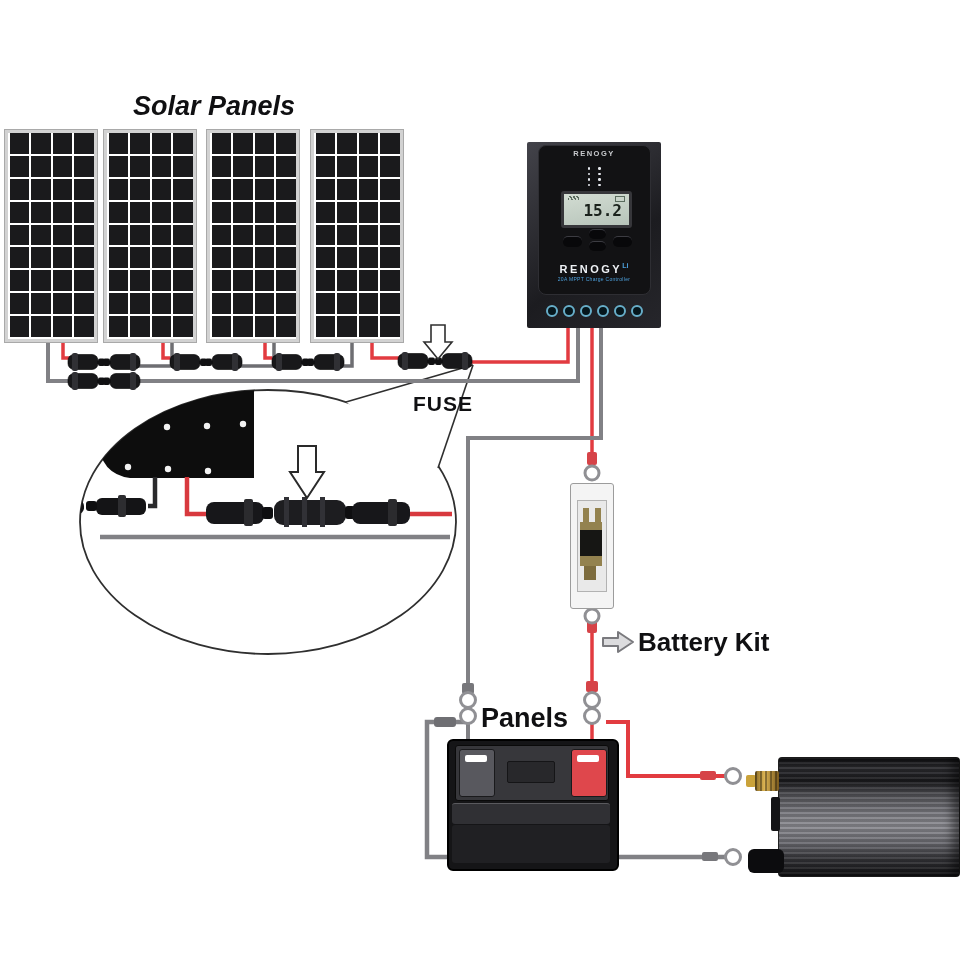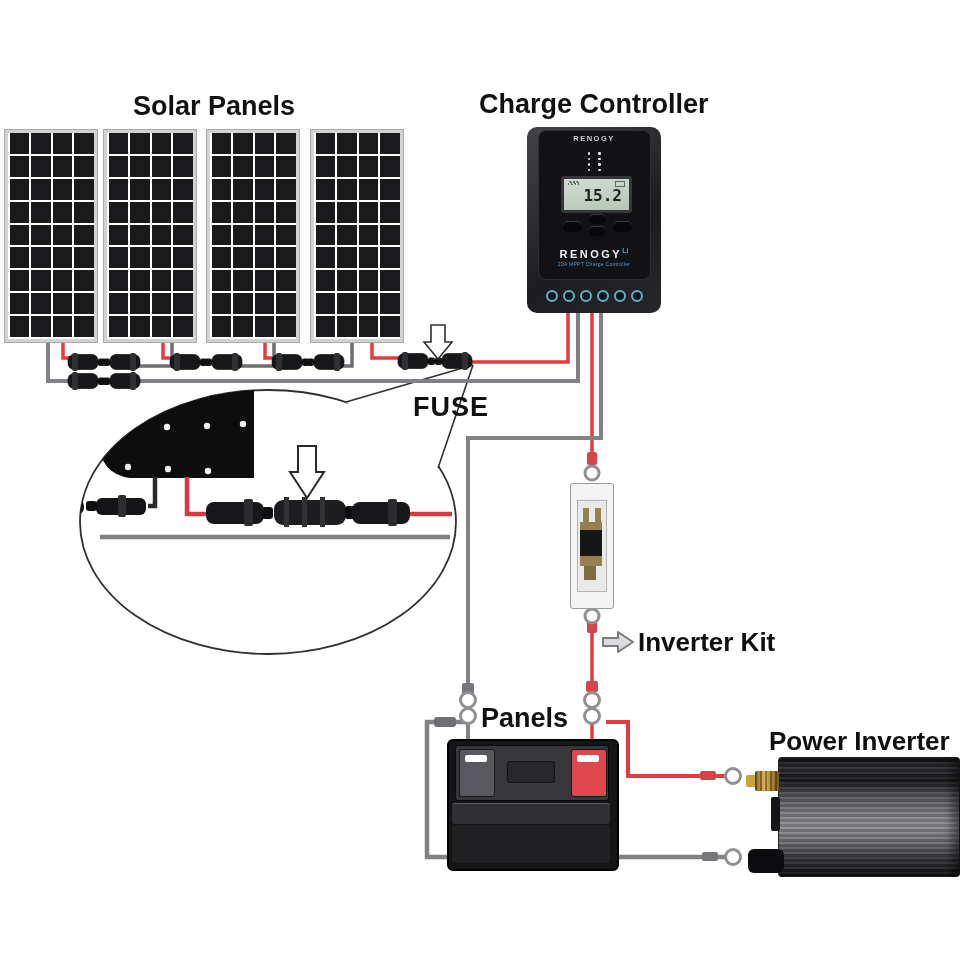--- a/index.html
+++ b/index.html
@@ -8,22 +8,22 @@
   .lbl{position:absolute;font-weight:700;color:#101012;white-space:nowrap;z-index:6;}
   
   .panel{position:absolute;top:130px;width:86px;height:206px;border:3px solid #d2d2d2;
          box-shadow:0 0 0 1px #a9a9a9;z-index:3;
          background-color:#fff;
          background-image:
            repeating-linear-gradient(0deg,#ffffff 0 2px,transparent 2px 22.9px),
            repeating-linear-gradient(90deg,#ffffff 0 2px,transparent 2px 21.5px),
            linear-gradient(#1a1a1c,#1a1a1c);}
   
-  #controller{position:absolute;left:527px;top:127px;width:134px;height:186px;z-index:3;
-      border-radius:10px;background:linear-gradient(145deg,#43434a,#1c1c20 60%,#26262b);}
+  #controller{position:absolute;left:527px;top:142px;width:134px;height:186px;z-index:3;
+      border-radius:2px;background:linear-gradient(145deg,#43434a,#1c1c20 60%,#26262b);}
   #ctrl-face{position:absolute;left:11px;top:3px;width:111px;height:148px;background:#121214;
       border:1px solid #2e2e33;border-radius:8px;}
   #ctrl-brand{position:absolute;top:7px;width:100%;text-align:center;font-size:7.5px;
       letter-spacing:1.5px;color:#c9cbce;font-weight:700;}
   #ctrl-leds{position:absolute;top:25px;left:0;width:100%;display:flex;flex-direction:column;
       align-items:center;gap:3px;}
   .ledrow{display:flex;gap:8px;}
   .led{width:2.5px;height:2.5px;border-radius:50%;background:#e6e9ee;}
   #lcd{position:absolute;left:34px;top:49px;width:65px;height:31px;border:3px solid #36363a;
       border-radius:3px;background:linear-gradient(170deg,#d2dcd2,#b7c4ba);}
@@ -269,19 +269,17 @@
 
   <div id="inverter">
     <div id="inv-tab"></div>
     <div id="inv-pos">
       <div class="tip"></div>
       <div class="body"></div>
     </div>
     <div id="inv-neg"></div>
   </div>
 
-  <div class="lbl" style="left:133px;top:91px;font-size:27px;">Solar Panels</div>
-  <div class="lbl" style="left:479px;top:89px;font-size:27px;">Charge Controller</div>
-  <div class="lbl" style="left:413px;top:392px;font-size:27px;letter-spacing:1px;">FUSE</div>
-  <div class="lbl" style="left:638px;top:627px;font-size:26px;">Inverter Kit</div>
+  <div class="lbl" style="left:133px;top:91px;font-size:27px;font-style:italic;">Solar Panels</div>
+  <div class="lbl" style="left:413px;top:392px;font-size:21px;letter-spacing:1px;">FUSE</div>
+  <div class="lbl" style="left:638px;top:627px;font-size:26px;">Battery Kit</div>
   <div class="lbl" style="left:481px;top:703px;font-size:27px;">Panels</div>
-  <div class="lbl" style="left:769px;top:726px;font-size:26px;">Power Inverter</div>
 </div>
 
 </body></html>

